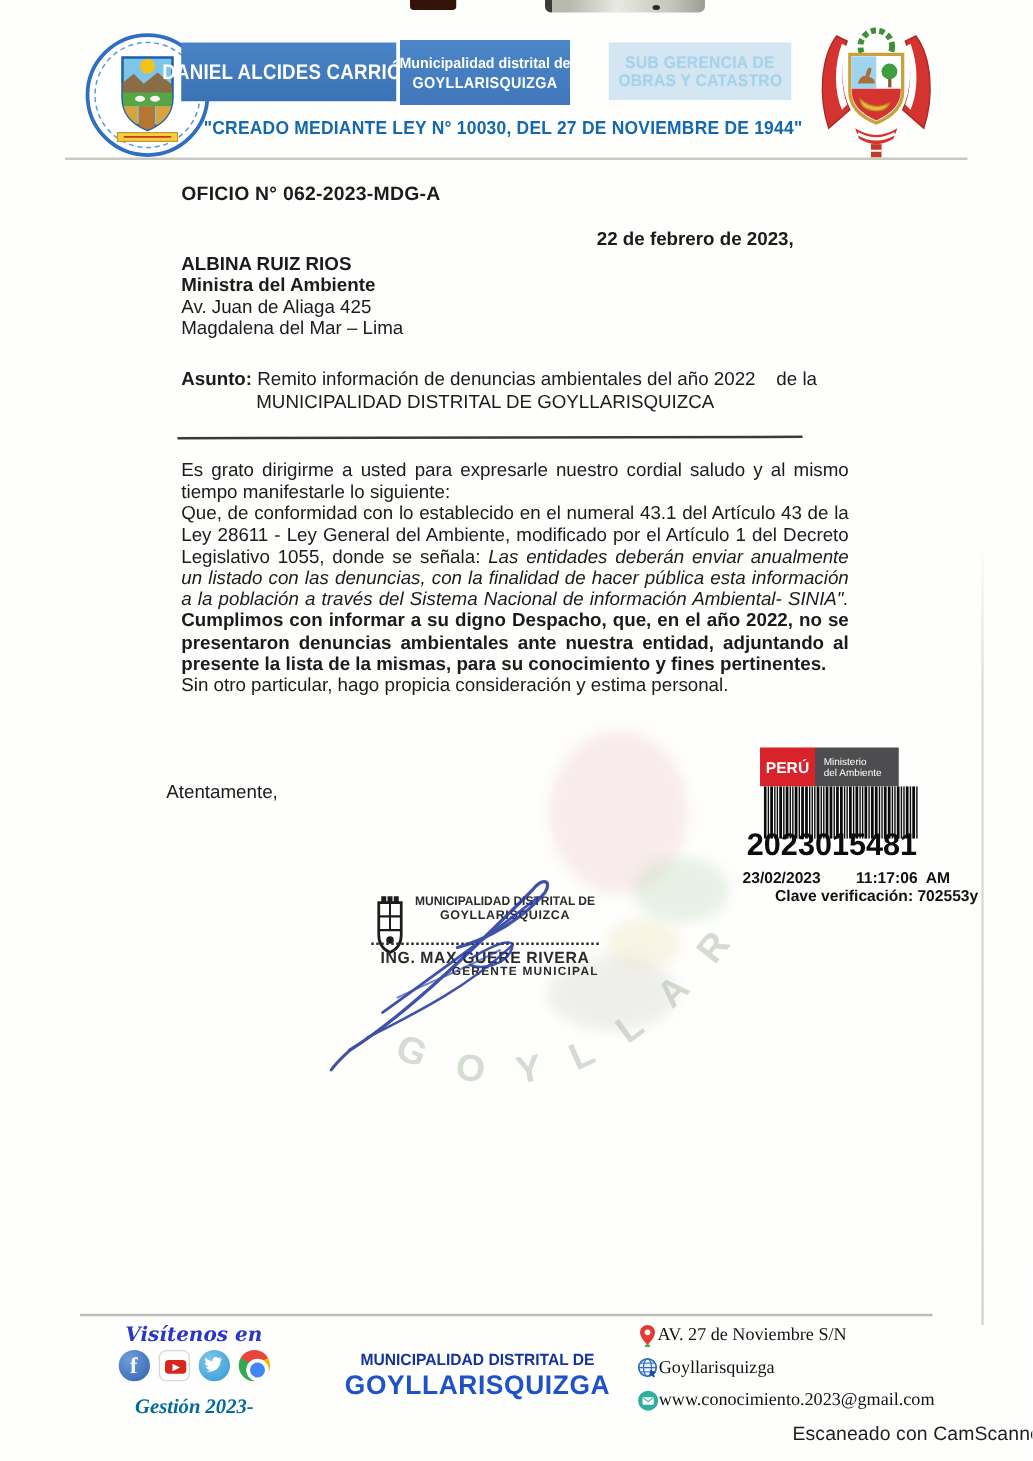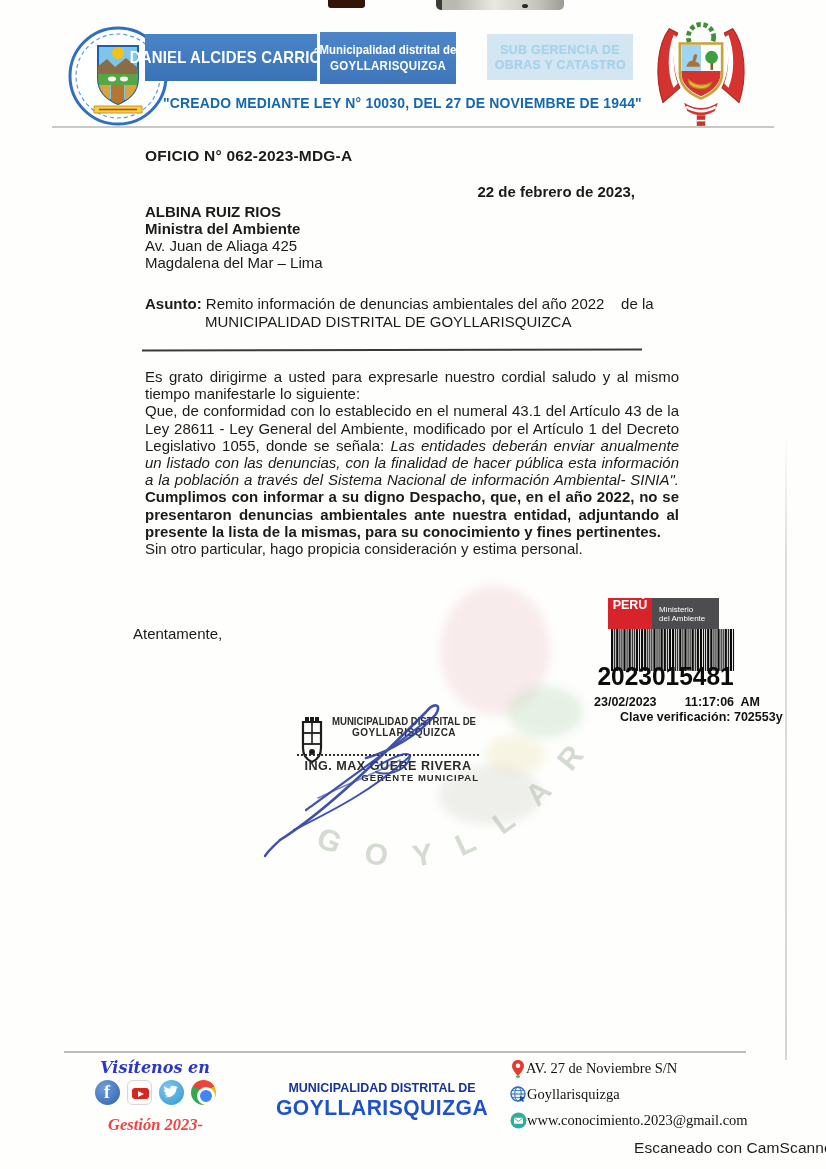--- a/index.html
+++ b/index.html
@@ -40,21 +40,21 @@
   .subject .lbl { font-weight:bold; }
   .subject .txt { white-space:pre-wrap; }
   .subject .org { margin-left:60px; }
   .subject-rule { left:142px; top:349px; width:500px; height:2px; background:#3a3a3a; transform:rotate(-.12deg); }
   .body-block { left:145px; top:368px; width:534px; text-align:justify; line-height:17.2px; }
   .body-block .ital { font-style:italic; }
   .body-block .bold { font-weight:bold; }
   .closing { left:133px; top:625px; }
 
   
-  .badge-red { left:608px; top:598px; width:44px; height:31px; background:#d9232a; color:#fff; display:flex; align-items:flex-start; justify-content:center; font-weight:bold; font-size:12.5px; }
+  .badge-red { left:608px; top:598px; width:44px; height:31px; background:#d9232a; color:#fff; display:flex; align-items:center; justify-content:center; font-weight:bold; font-size:12.5px; }
   .badge-gray { left:652px; top:598px; width:67px; height:31px; background:#4d4d4f; color:#fff; font-size:8px; line-height:9px; display:flex; flex-direction:column; justify-content:center; padding-left:7px; }
   .barcode { left:611px; top:629px; }
   .reg-number { left:596px; top:662px; width:144px; font-weight:bold; font-size:25px; letter-spacing:0; color:#0c0c0c; white-space:nowrap; transform:scaleX(.98); }
   .reg-date-row { left:594px; top:695px; width:166px; display:flex; justify-content:space-between; font-weight:bold; font-size:12.5px; color:#111; }
   .reg-verif { left:620px; top:710px; font-weight:bold; font-size:12.5px; color:#111; white-space:nowrap; }
 
   
   .stamp { left:297px; top:714px; width:182px; height:70px; color:#2a2a2a; }
   .stamp .org1 { position:absolute; left:32px; top:2px; width:150px; text-align:center; font-size:10px; font-weight:bold; transform:scaleX(.96); }
   .stamp .org2 { position:absolute; left:32px; top:13px; width:150px; text-align:center; font-size:10px; font-weight:bold; letter-spacing:.5px; }
@@ -73,21 +73,21 @@
   .visit { left:80px; top:1058px; width:150px; text-align:center; color:#2a36c8; font-family:"DejaVu Serif", serif; font-style:italic; font-weight:bold; font-size:16px; }
   .social { left:82px; top:1080px; width:146px; display:flex; gap:7px; justify-content:center; align-items:center; }
   .social .icn { width:25px; height:25px; display:inline-block; position:relative; }
   .icn-fb { background:radial-gradient(circle at 35% 30%, #6f9fd8, #2f5fae); border-radius:50%; color:#fff; font-weight:bold; font-family:"Liberation Serif",serif; font-size:18px; text-align:center; line-height:25px; }
   .icn-yt { background:#fdfdfd; border:1px solid #d8d8d8; border-radius:6px; }
   .icn-yt::after { content:""; position:absolute; left:4px; top:7px; width:17px; height:11px; background:#d7261d; border-radius:3px; }
   .icn-yt::before { content:""; position:absolute; left:10px; top:10px; z-index:2; width:0; height:0; border-left:6px solid #fff; border-top:3px solid transparent; border-bottom:3px solid transparent; }
   .icn-tw { background:radial-gradient(circle at 35% 30%, #7fc6ea, #2f9ad4); border-radius:50%; }
   .icn-ch { border-radius:50%; background:conic-gradient(from -60deg, #e8453c 0 120deg, #f4b400 0 240deg, #34a853 0 360deg); }
   .icn-ch::after { content:""; position:absolute; left:6.5px; top:6.5px; width:12px; height:12px; border-radius:50%; background:#4285f4; border:3px solid #fff; }
-  .gestion { left:78px; top:1115px; width:155px; text-align:center; color:#ef4444; font-family:"Liberation Serif",serif; font-weight:bold; font-style:italic; font-size:16.5px; }
+  .gestion { left:78px; top:1115px; width:155px; text-align:center; color:#0369a1; font-family:"Liberation Serif",serif; font-weight:bold; font-style:italic; font-size:16.5px; }
   .foot-org { left:252px; top:1080px; width:260px; text-align:center; }
   .foot-org .l1 { color:#16339b; font-weight:bold; font-size:13px; transform:scaleX(.96); }
   .foot-org .l2 { color:#1d52c8; font-weight:bold; font-size:21.5px; letter-spacing:.5px; margin-top:1px; transform:scaleX(.98); }
   .contacts { left:510px; top:1059px; width:260px; font-family:"Liberation Serif",serif; font-size:14.5px; color:#121212; }
   .contacts .row { display:flex; align-items:center; margin-bottom:8px; height:18px; }
   .camscanner { left:634px; top:1139px; width:212px; font-size:15.5px; color:#1e1e1e; letter-spacing:.1px; }
 
   .bird { fill:#ffffff; }
 </style>
 </head>

